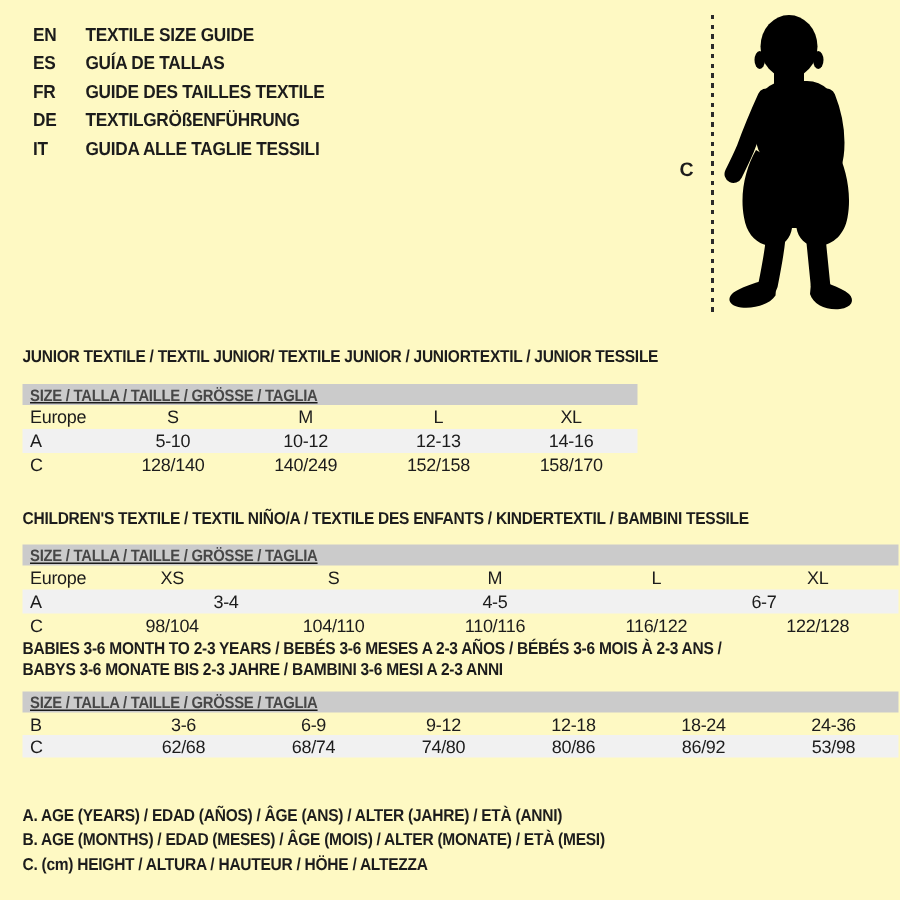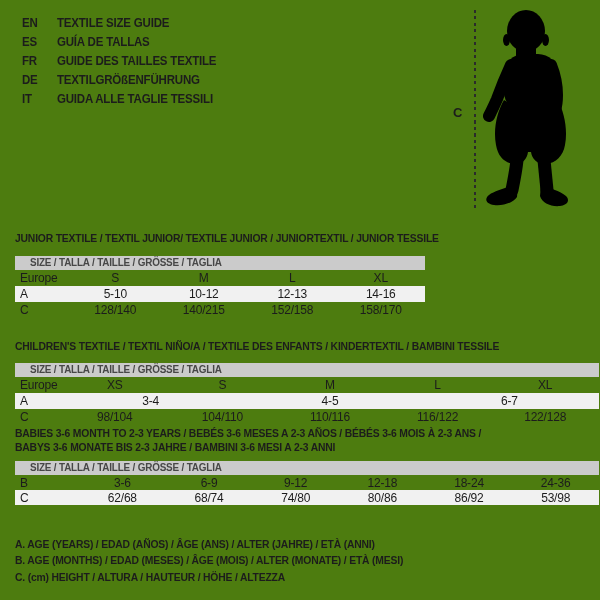--- a/index.html
+++ b/index.html
@@ -1,17 +1,17 @@
 <!DOCTYPE html>
 <html><head>
 <meta charset="utf-8">
 <style>
   html,body { margin:0; padding:0; background:#fff; }
   .page {
-    position:relative; width:600px; height:600px; background:#4d7c0f;
+    position:relative; width:600px; height:600px; background:#fef9c3;
     font-family:"Liberation Sans", sans-serif; color:#1c1c1c; overflow:hidden;
   }
   
   .lang-list { position:absolute; left:22px; top:13px; transform:scaleX(0.92); transform-origin:0 0; }
   .lang-row { display:flex; height:19px; align-items:center; font-weight:bold; font-size:12.5px; letter-spacing:-0.2px; white-space:nowrap; }
   .lang-code { width:38px; }
   
   .figure { position:absolute; left:440px; top:0; width:160px; height:215px; }
   .height-line { position:absolute; left:34px; top:10px; width:2px; height:198px;
     background:repeating-linear-gradient(to bottom,#2b2b2b 0 3px,transparent 3px 6.5px); }
@@ -21,21 +21,21 @@
   .size-section { position:absolute; }
   .section-junior  { left:15px; top:231px; width:410px; }
   .section-children{ left:15px; top:322px; width:584px;margin-top:17px; }
   .section-babies  { left:15px; top:426px; width:584px; }
   .section-title div { font-weight:bold; font-size:11.5px; line-height:14px;
     transform:scaleX(0.9); transform-origin:0 50%; white-space:nowrap; letter-spacing:-0.2px; }
   .size-table { width:100%; }
   .section-junior  .size-table { margin-top:11px; }
   .section-children.size-section .size-table { margin-top:10px; }
   .section-babies  .size-table { margin-top:7px; }
-  .size-bar { height:14px; display:flex; align-items:flex-start; padding-left:15px; box-sizing:border-box; }
+  .size-bar { height:14px; display:flex; align-items:flex-end; padding-left:5px; box-sizing:border-box;text-decoration:underline; }
   .size-bar span { font-weight:bold; font-size:11px; color:#474747; transform:scaleX(0.9);
     transform-origin:0 50%; white-space:nowrap; letter-spacing:-0.2px; }
   .trow { display:flex; align-items:center; font-size:12px; letter-spacing:-0.2px; }
   .section-junior .trow, .section-children .trow { height:16px; }
   .section-babies .trow { height:15px; }
   .tlabel { padding-left:5px; box-sizing:border-box; }
   .section-junior  .tlabel { width:56px; }
   .section-children .tlabel { width:46px; }
   .section-babies  .tlabel { width:64px; }
   .tcell { flex:1; text-align:center; }
@@ -110,21 +110,21 @@
           <div class="trow" style="background: rgb(241, 241, 241);">
             <span class="tlabel">A</span>
             <span class="tcell">5-10</span>
             <span class="tcell">10-12</span>
             <span class="tcell">12-13</span>
             <span class="tcell">14-16</span>
           </div>
           <div class="trow">
             <span class="tlabel">C</span>
             <span class="tcell">128/140</span>
-            <span class="tcell">140/215</span>
+            <span class="tcell">140/249</span>
             <span class="tcell">152/158</span>
             <span class="tcell">158/170</span>
           </div>
         </div>
     </div>
   </div>
 
   <div class="size-section section-children">
     <div class="section-title">
         <div>CHILDREN'S TEXTILE / TEXTIL NIÑO/A / TEXTILE DES ENFANTS / KINDERTEXTIL / BAMBINI TESSILE</div>

